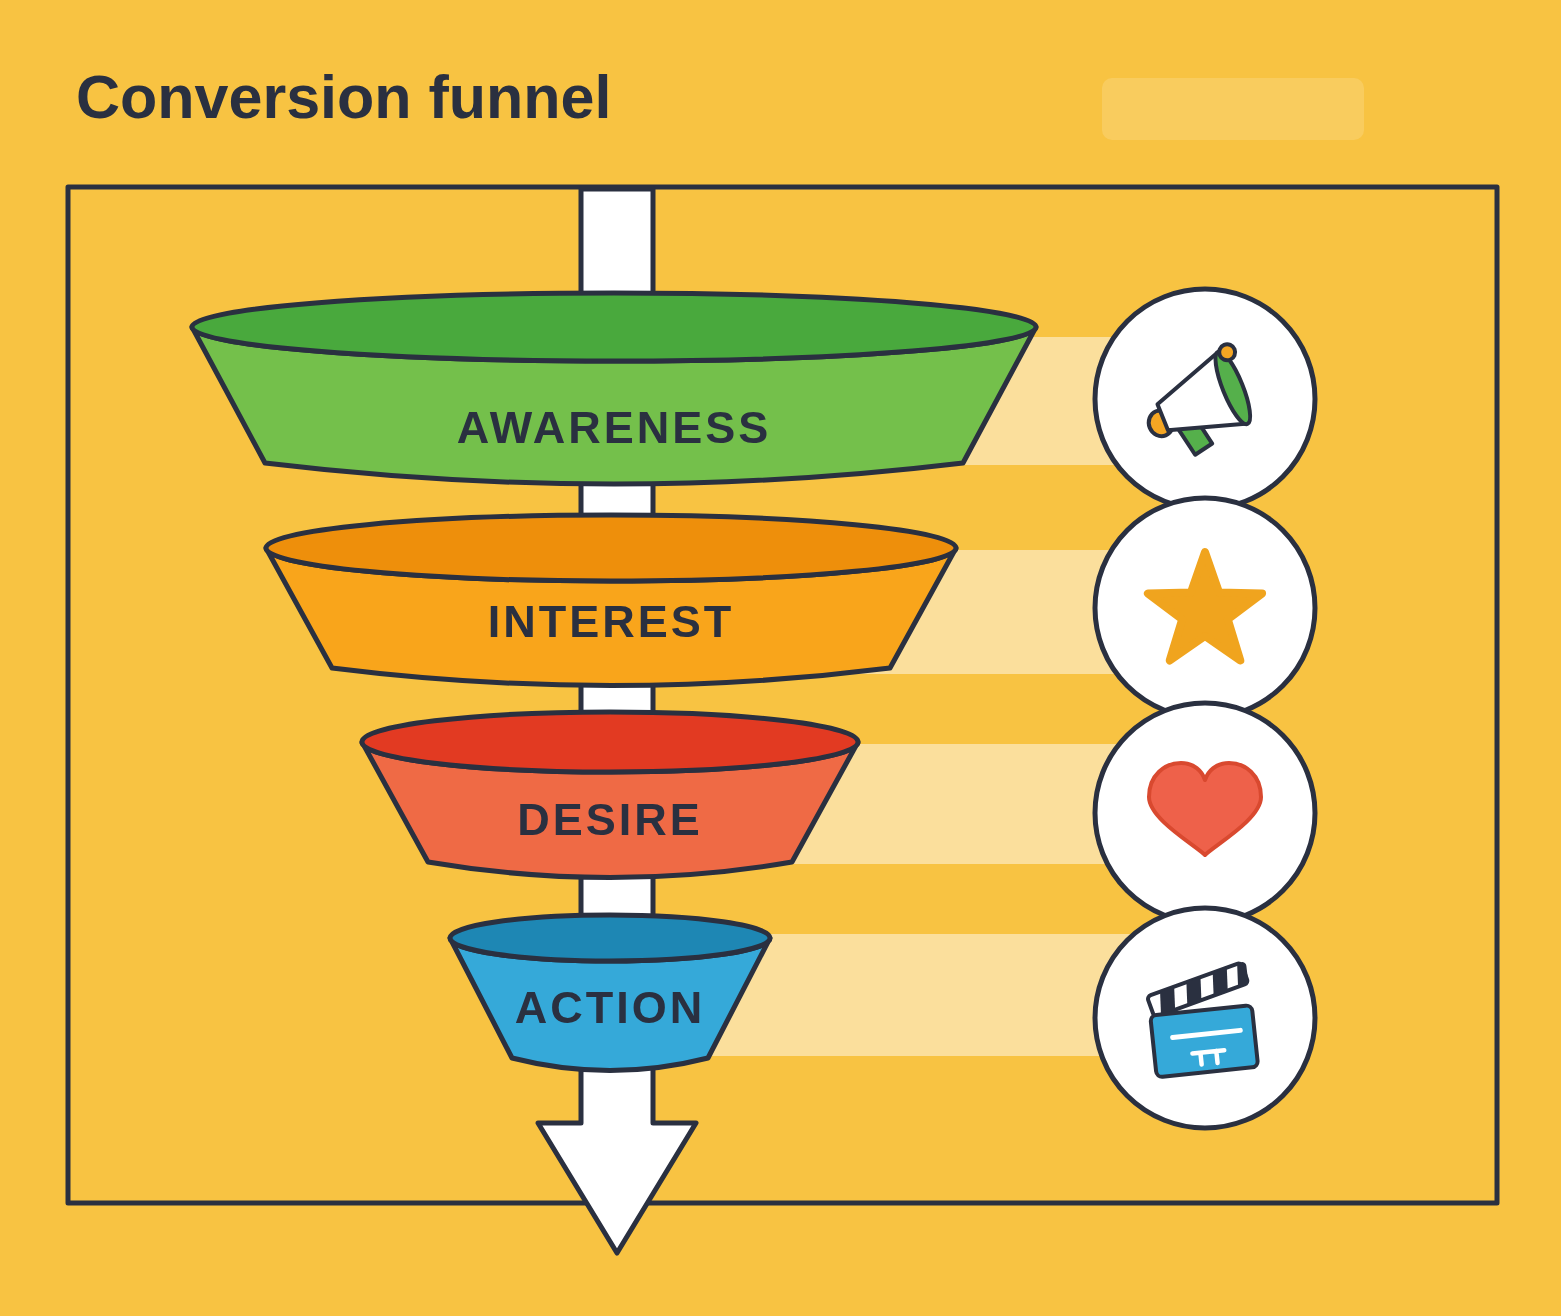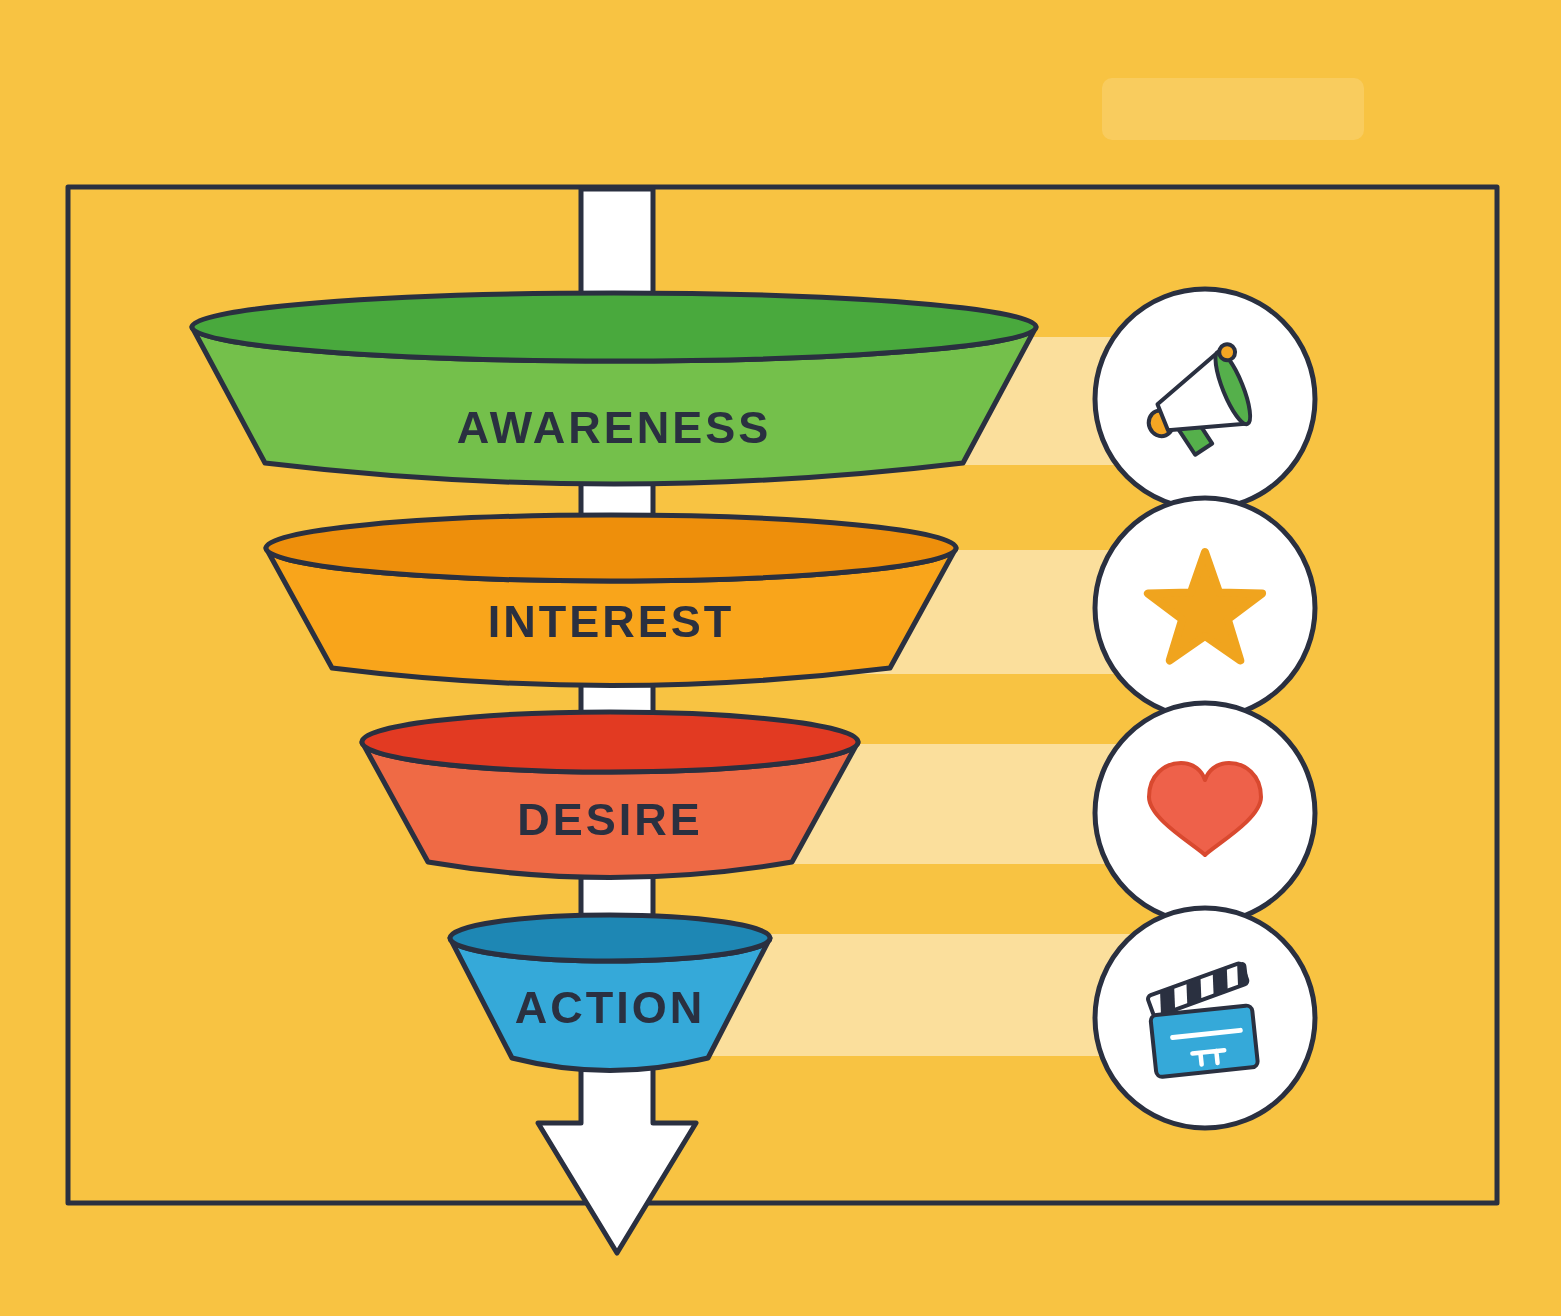--- a/index.html
+++ b/index.html
@@ -26,20 +26,21 @@
     letter-spacing:3px;
     fill:var(--ink);
     text-anchor:middle;
   }
 </style>
 </head>
 <body>
 
 <div class="canvas">
 
+  <div class="title">Conversion funnel</div>
 
   <svg class="scene" width="1561" height="1316" viewBox="0 0 1561 1316">
 
     <rect x="1102" y="78" width="262" height="62" rx="10" fill="rgba(255,255,255,0.15)"></rect>
 
     <rect x="68" y="187" width="1429" height="1016" fill="none" class="ol" stroke-width="6"></rect>
 
     <g>
       <rect x="612" y="337" width="596" height="128" fill="var(--band)"></rect>
       <rect x="612" y="550" width="596" height="124" fill="var(--band)"></rect>

